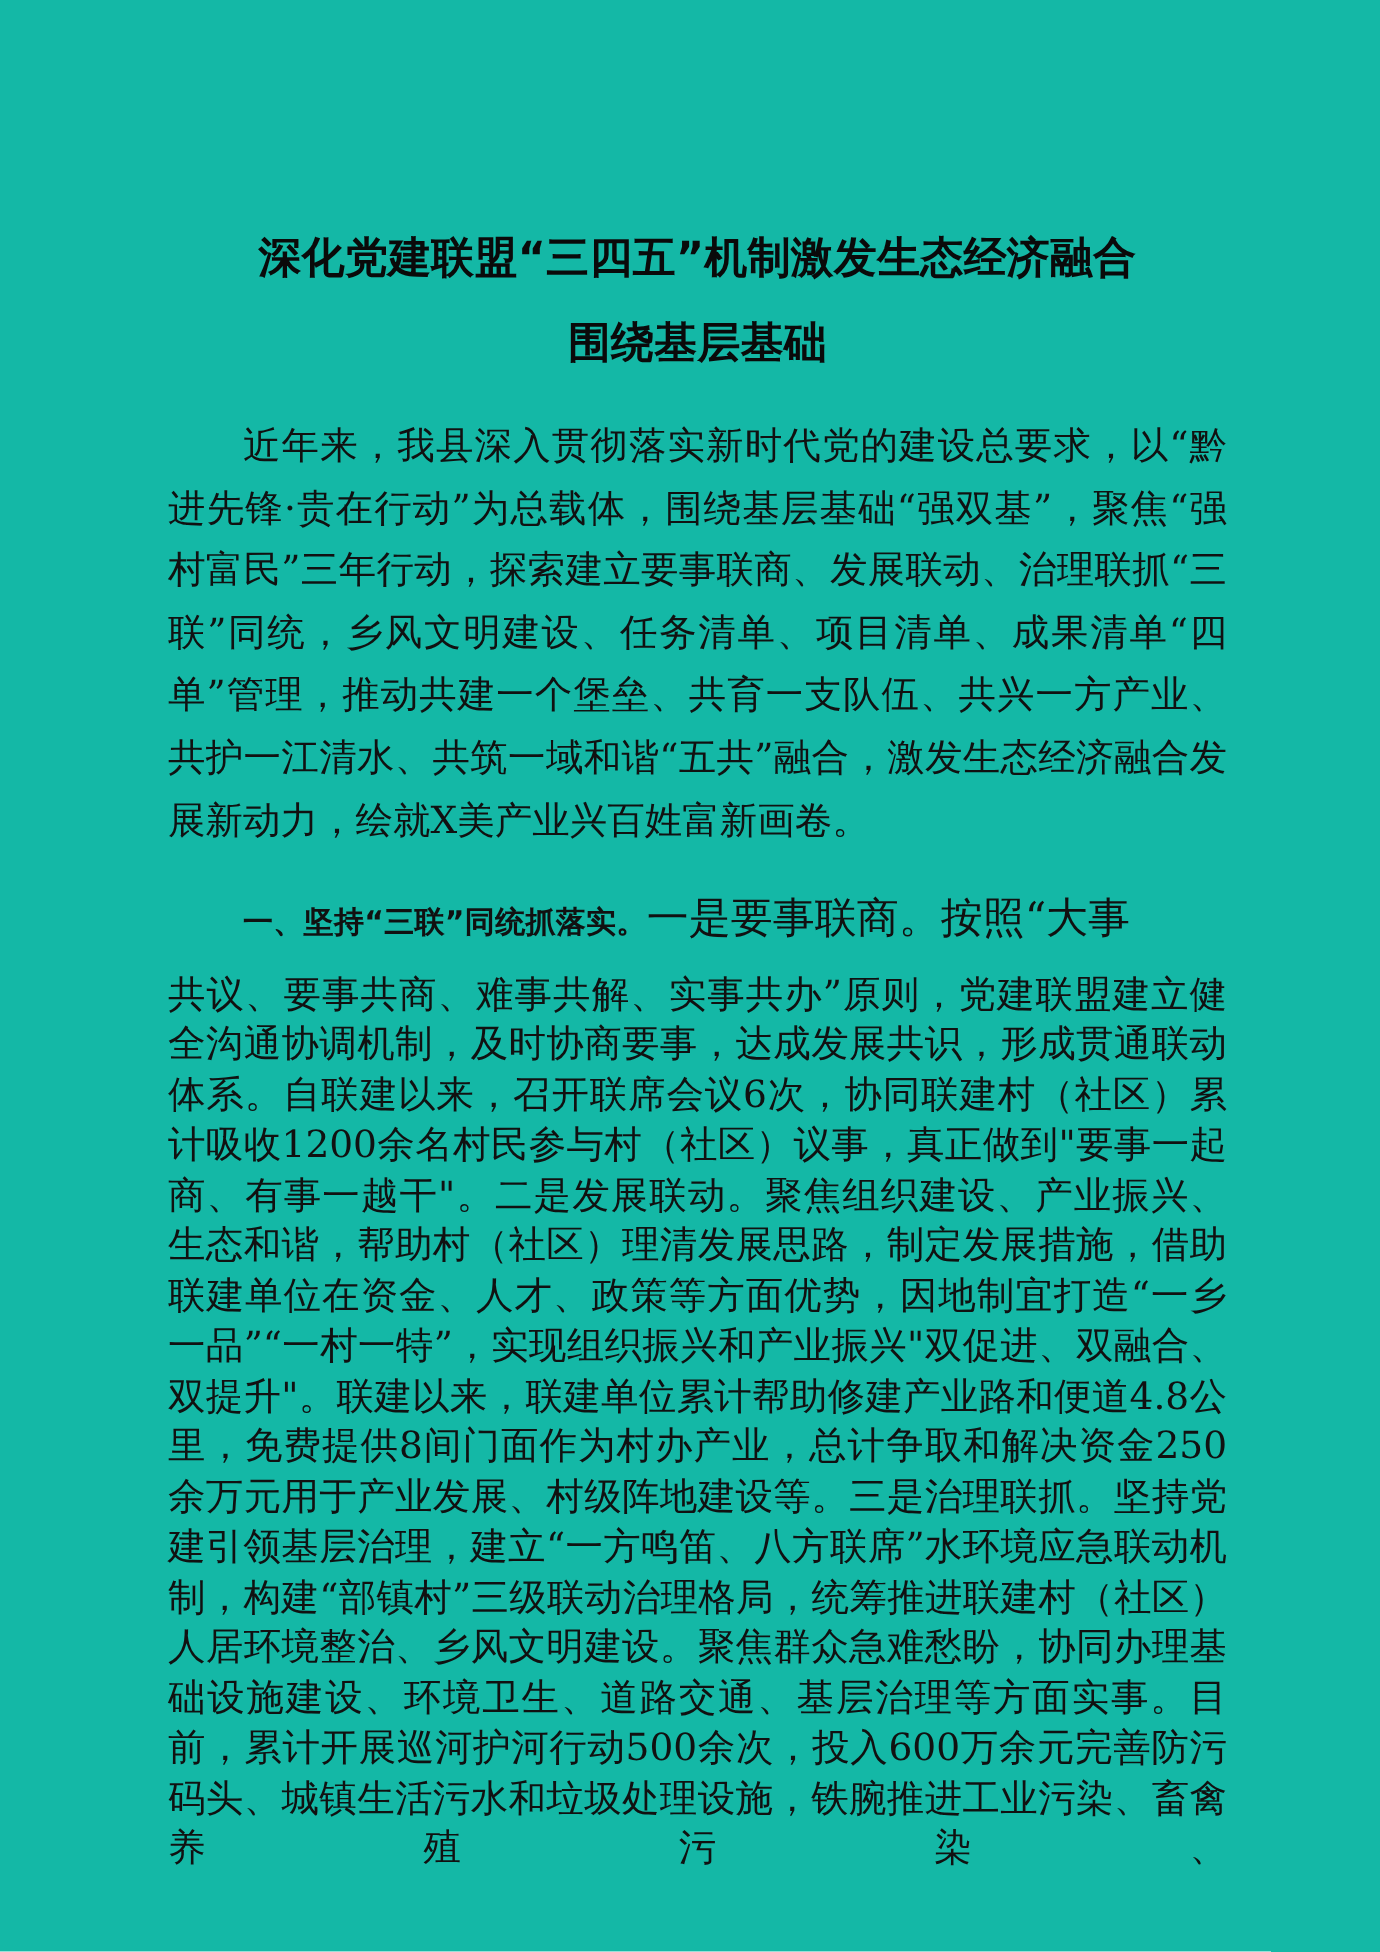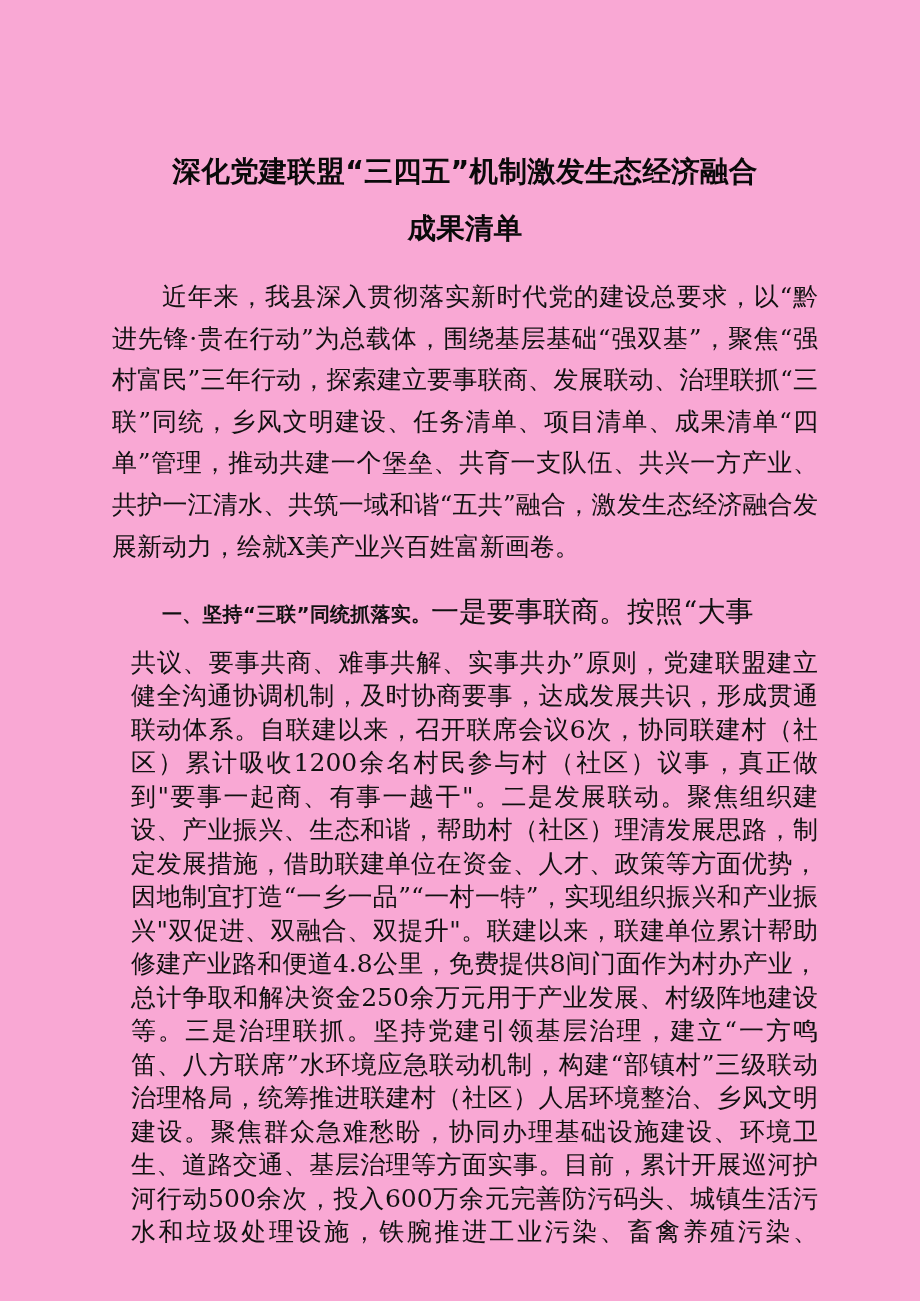--- a/index.html
+++ b/index.html
@@ -13,21 +13,21 @@
     overflow: hidden;
     font-family: "DejaVu Serif", "Liberation Serif", serif;
     color: #000000;
     -webkit-font-smoothing: antialiased;
   }
 
   .page {
     position: relative;
     width: 920px;
     height: 1301px;
-    background: #f9a8d4;
+    background: #14b8a6;
   }
 
   .content {
     position: absolute;
     left: 112px;
     top: 0;
     width: 706px;
   }
 
   
@@ -90,32 +90,31 @@
   
   .para-body {
     padding-top: 10px;
     line-height: 33.5px;
     text-indent: 0;
   }
 
   
   .para-body {
     text-align-last: justify;
-    margin-left: 19px;
   }
 </style>
 </head>
 <body>
 
 <div class="page">
   <div class="content">
 
     <h1 class="doc-title">
       <span class="tline tline-1">深化党建联盟“三四五”机制激发生态经济融合</span>
-      <span class="tline tline-2">成果清单</span>
+      <span class="tline tline-2">围绕基层基础</span>
     </h1>
 
     <p class="para para-lead">近年来，我县深入贯彻落实新时代党的建设总要求，以“黔进先锋·贵在行动”为总载体，围绕基层基础“强双基”，聚焦“强村富民”三年行动，探索建立要事联商、发展联动、治理联抓“三联”同统，乡风文明建设、任务清单、项目清单、成果清单“四单”管理，推动共建一个堡垒、共育一支队伍、共兴一方产业、共护一江清水、共筑一域和谐“五共”融合，激发生态经济融合发展新动力，绘就X美产业兴百姓富新画卷。</p>
 
     <p class="para para-section">
       <span class="sec-label">一、坚持“三联”同统抓落实。</span><span class="sec-rest">一是要事联商。按照“大事</span>
     </p>
 
     <p class="para para-body">共议、要事共商、难事共解、实事共办”原则，党建联盟建立健全沟通协调机制，及时协商要事，达成发展共识，形成贯通联动体系。自联建以来，召开联席会议6次，协同联建村（社区）累计吸收1200余名村民参与村（社区）议事，真正做到"要事一起商、有事一越干"。二是发展联动。聚焦组织建设、产业振兴、生态和谐，帮助村（社区）理清发展思路，制定发展措施，借助联建单位在资金、人才、政策等方面优势，因地制宜打造“一乡一品”“一村一特”，实现组织振兴和产业振兴"双促进、双融合、双提升"。联建以来，联建单位累计帮助修建产业路和便道4.8公里，免费提供8间门面作为村办产业，总计争取和解决资金250余万元用于产业发展、村级阵地建设等。三是治理联抓。坚持党建引领基层治理，建立“一方鸣笛、八方联席”水环境应急联动机制，构建“部镇村”三级联动治理格局，统筹推进联建村（社区）人居环境整治、乡风文明建设。聚焦群众急难愁盼，协同办理基础设施建设、环境卫生、道路交通、基层治理等方面实事。目前，累计开展巡河护河行动500余次，投入600万余元完善防污码头、城镇生活污水和垃圾处理设施，铁腕推进工业污染、畜禽养殖污染、</p>
 

